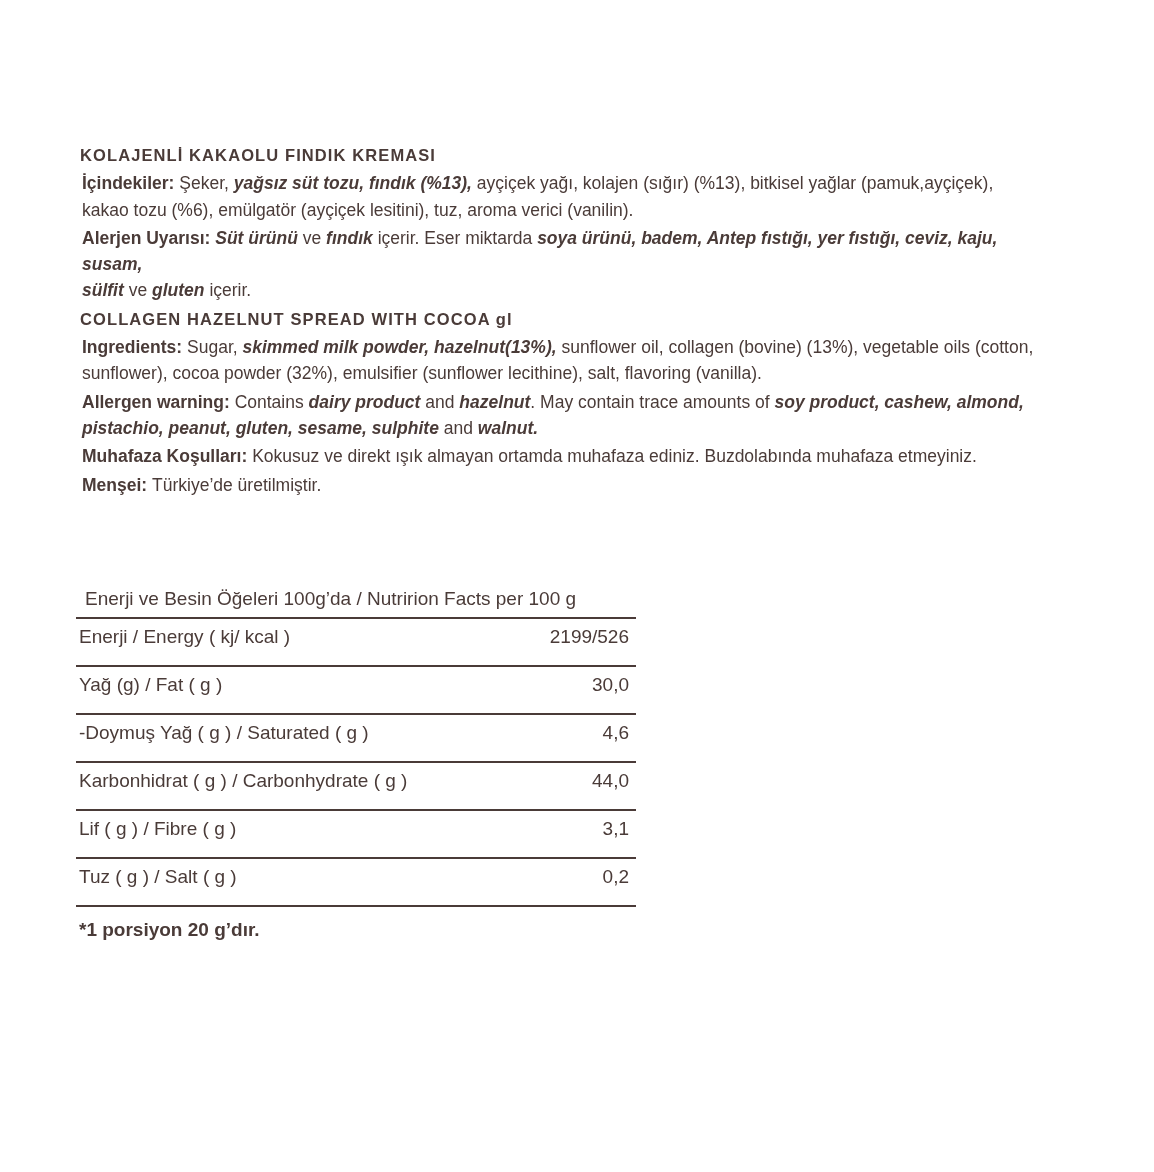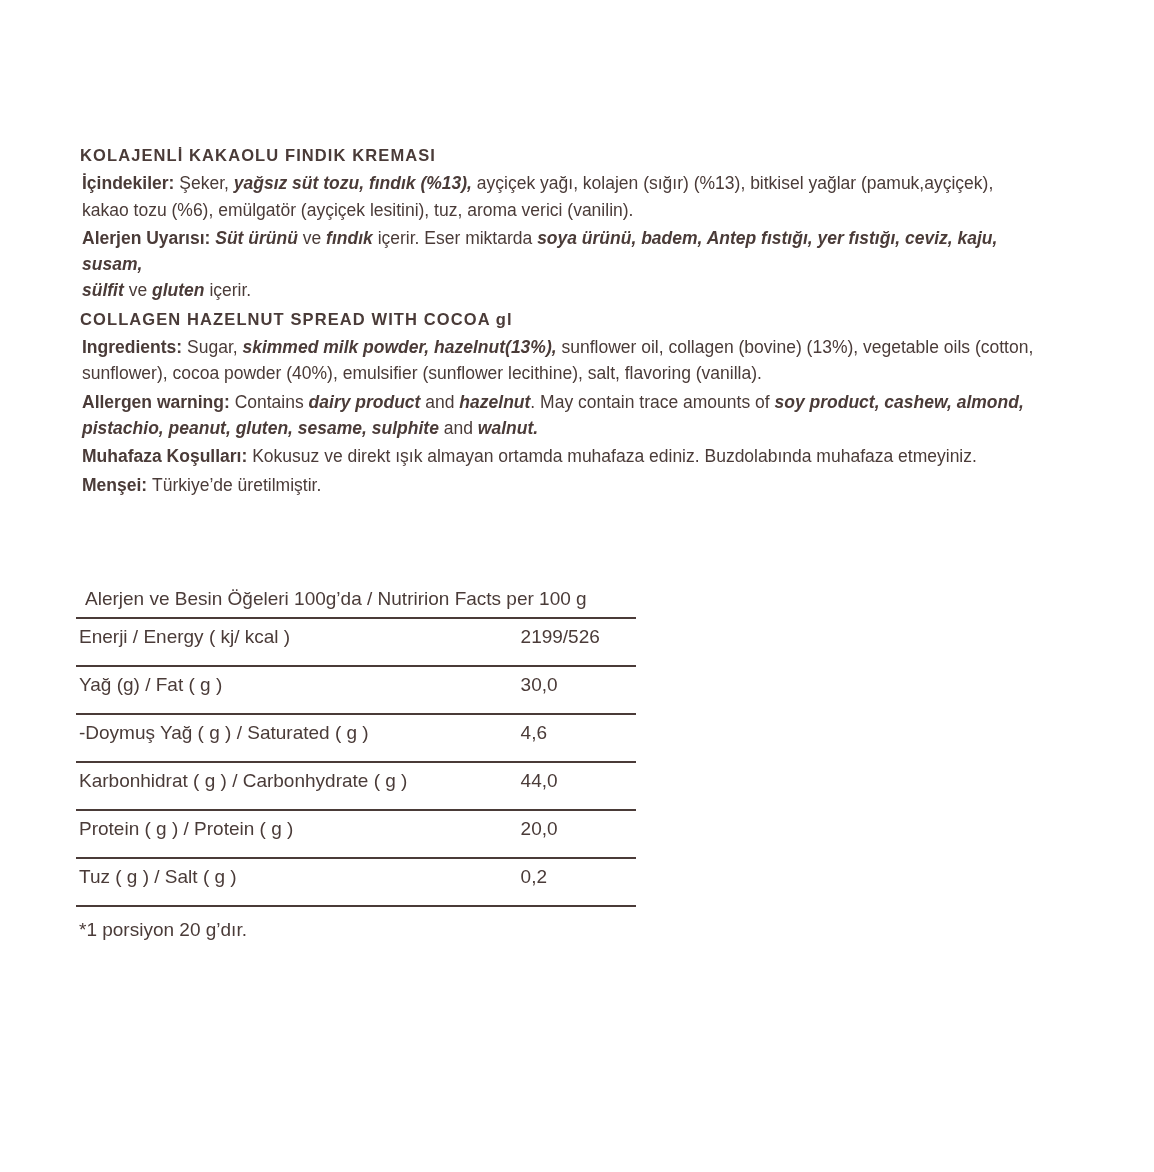--- a/index.html
+++ b/index.html
@@ -54,73 +54,74 @@
     border-top: 2.2px solid var(--ink);
   }
   table.nut-table td {
     border-bottom: 2.2px solid var(--ink);
     padding-top: 7px;
     padding-bottom: 17px;
     font-size: 19px;
     color: var(--ink);
   }
   td.nut-label { text-align: left; padding-left: 3px; white-space: nowrap; }
-  td.nut-value { text-align: left; padding-right: 7px; white-space: nowrap; }
+  td.nut-value { text-align: right; padding-right: 7px; white-space: nowrap; }
   .footnote {
     margin: 12px 0 0 0;
     padding-left: 3px;
     font-size: 19px;
+    font-weight: bold;
   }
 </style>
 </head>
 <body>
 
 <main class="sheet">
 
   <div class="text-block">
 
     <section>
       <h1 class="title-tr">KOLAJENLİ KAKAOLU FINDIK KREMASI</h1>
       <p><span class="b">İçindekiler: </span><span>Şeker, </span><span class="b i">yağsız süt tozu, fındık (%13),</span><span> ayçiçek yağı, kolajen (sığır) (%13), bitkisel yağlar (pamuk,ayçiçek),</span><br><span>kakao tozu (%6),  emülgatör (ayçiçek lesitini), tuz, aroma verici (vanilin).</span></p>
       <p><span class="b">Alerjen Uyarısı: </span><span class="b i">Süt ürünü</span><span> ve </span><span class="b i">fındık</span><span> içerir. Eser miktarda </span><span class="b i">soya ürünü, badem, Antep fıstığı, yer fıstığı, ceviz, kaju, susam,</span><br><span class="b i">sülfit</span><span> ve </span><span class="b i">gluten</span><span> içerir.</span></p>
     </section>
 
     <section>
       <h2 class="title-en">COLLAGEN HAZELNUT SPREAD WITH COCOA gl</h2>
-      <p><span class="b">Ingredients: </span><span>Sugar, </span><span class="b i">skimmed milk powder, hazelnut(13%),</span><span> sunflower oil, collagen (bovine) (13%), vegetable oils (cotton,</span><br><span>sunflower), cocoa powder (40%), emulsifier (sunflower lecithine), salt, flavoring (vanilla).</span></p>
+      <p><span class="b">Ingredients: </span><span>Sugar, </span><span class="b i">skimmed milk powder, hazelnut(13%),</span><span> sunflower oil, collagen (bovine) (13%), vegetable oils (cotton,</span><br><span>sunflower), cocoa powder (32%), emulsifier (sunflower lecithine), salt, flavoring (vanilla).</span></p>
       <p><span class="b">Allergen warning: </span><span>Contains </span><span class="b i">dairy product</span><span> and </span><span class="b i">hazelnut</span><span>. May contain trace amounts of </span><span class="b i">soy product, cashew, almond,</span><br><span class="b i">pistachio, peanut, gluten, sesame, sulphite</span><span> and </span><span class="b i">walnut.</span></p>
       <p><span class="b">Muhafaza Koşulları: </span><span>Kokusuz ve direkt ışık almayan ortamda muhafaza ediniz. Buzdolabında muhafaza etmeyiniz.</span></p>
       <p><span class="b">Menşei: </span><span>Türkiye’de üretilmiştir.</span></p>
     </section>
 
   </div>
 
   <section class="nutrition">
-    <div class="nut-header">Alerjen ve Besin Öğeleri 100g’da / Nutririon Facts per 100 g</div>
+    <div class="nut-header">Enerji ve Besin Öğeleri 100g’da / Nutririon Facts per 100 g</div>
     <table class="nut-table">
       <tbody id="nut-body">
           <tr>
             <td class="nut-label">Enerji / Energy ( kj/ kcal )</td>
             <td class="nut-value">2199/526</td>
           </tr>
           <tr>
             <td class="nut-label">Yağ (g) / Fat ( g )</td>
             <td class="nut-value">30,0</td>
           </tr>
           <tr>
             <td class="nut-label">-Doymuş Yağ ( g ) / Saturated ( g )</td>
             <td class="nut-value">4,6</td>
           </tr>
           <tr>
             <td class="nut-label">Karbonhidrat ( g ) / Carbonhydrate ( g )</td>
             <td class="nut-value">44,0</td>
           </tr>
           <tr>
-            <td class="nut-label">Protein ( g ) / Protein ( g )</td>
-            <td class="nut-value">20,0</td>
+            <td class="nut-label">Lif ( g ) / Fibre ( g )</td>
+            <td class="nut-value">3,1</td>
           </tr>
           <tr>
             <td class="nut-label">Tuz ( g ) / Salt ( g )</td>
             <td class="nut-value">0,2</td>
           </tr>
         </tbody>
     </table>
     <p class="footnote">*1 porsiyon 20 g’dır.</p>
   </section>
 

